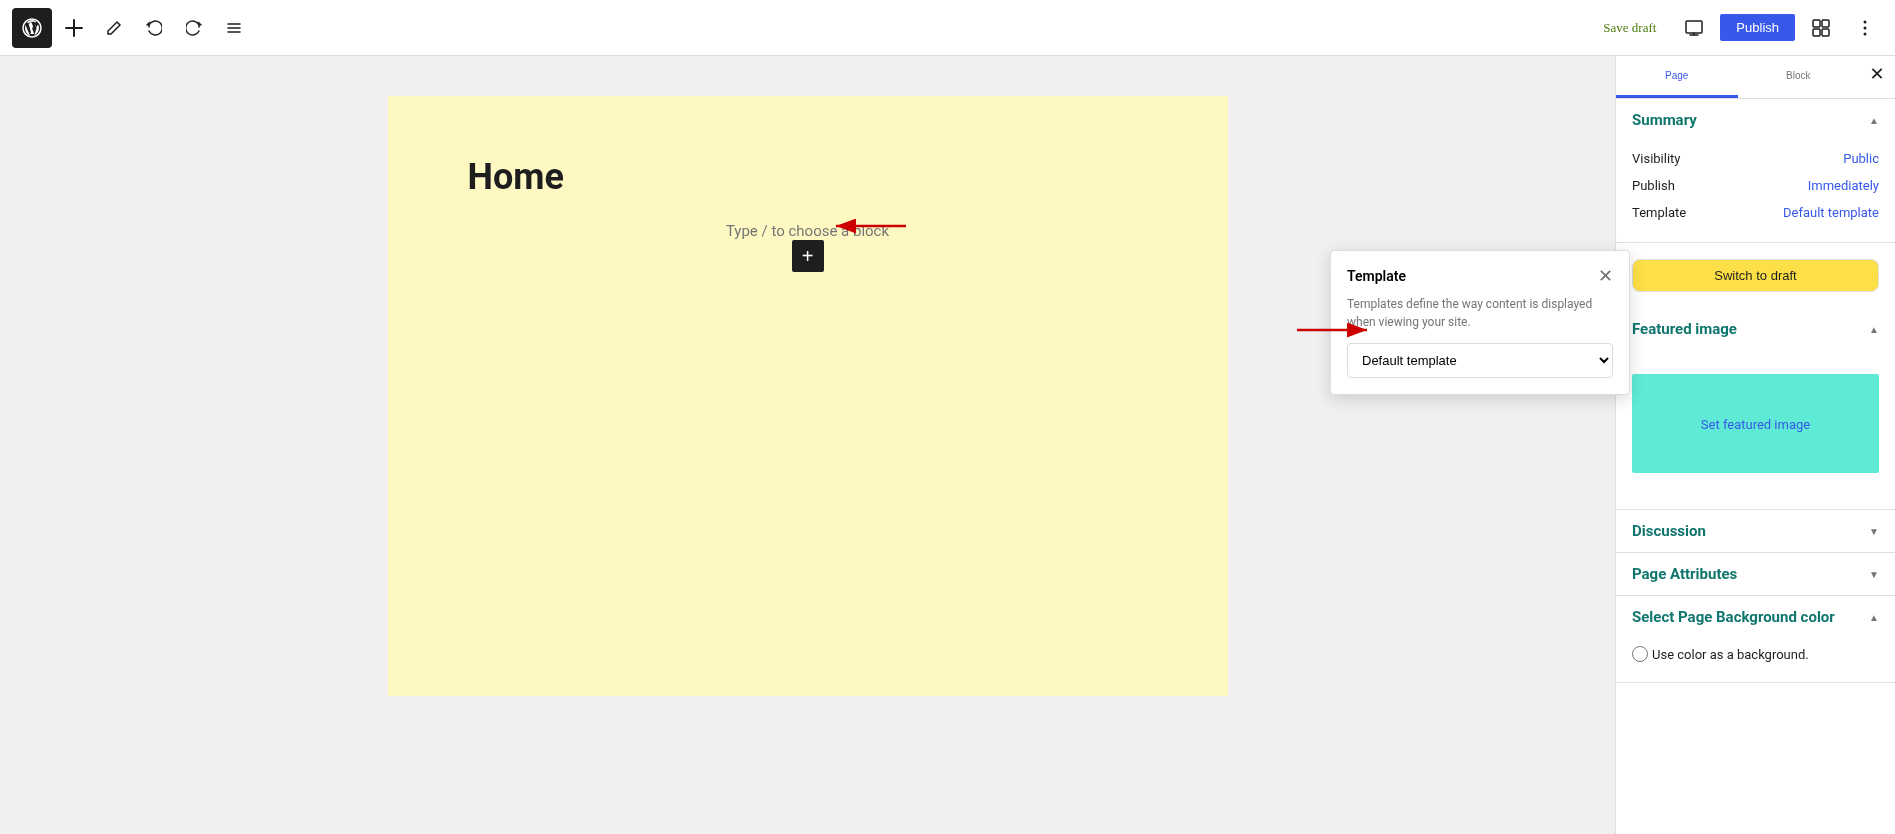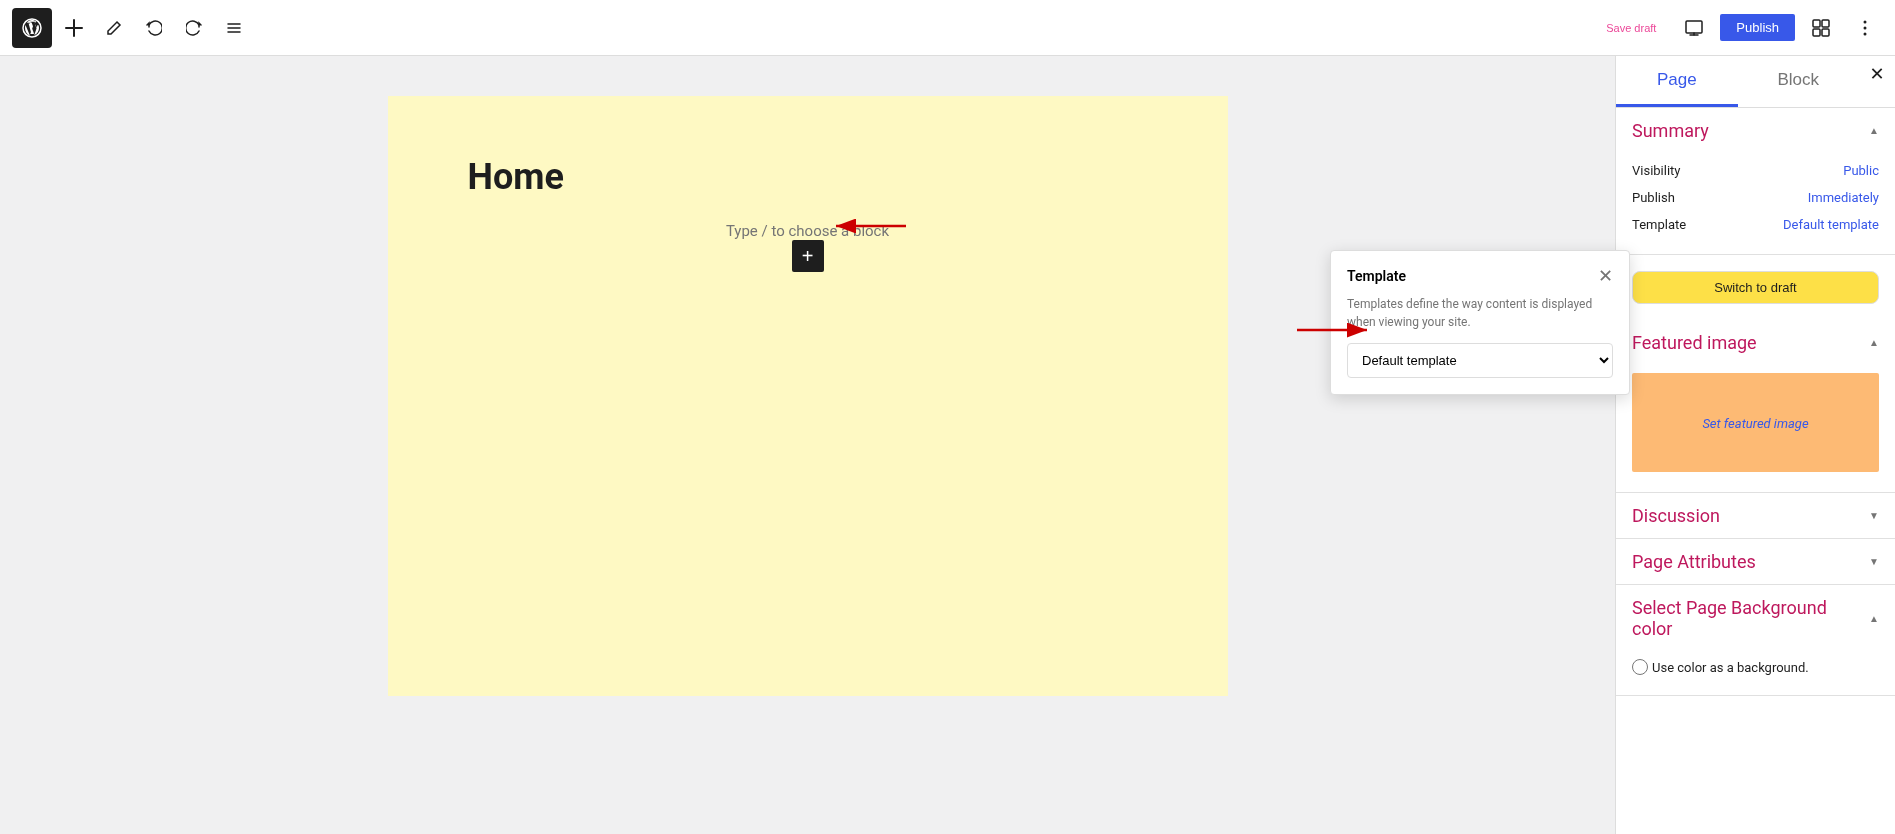--- a/index.html
+++ b/index.html
@@ -15,22 +15,22 @@
     .toolbar-btn {
       width: 36px; height: 36px; border: none; background: transparent; cursor: pointer;
       border-radius: 4px; display: flex; align-items: center; justify-content: center;
       font-size: 16px; color: #1e1e1e;
     }
     .wp-logo-btn {
       width: 40px; height: 40px; background: #1e1e1e; border-radius: 4px;
       display: flex; align-items: center; justify-content: center; cursor: pointer; border: none;
     }
     .save-draft-btn {
-      background: none; border: none; cursor: pointer; color: #ec4899;
-      font-size: 11px; padding: 6px 12px; border-radius: 2px;
+      background: none; border: none; cursor: pointer; color: #4d7c0f;
+      font-size: 13px; padding: 6px 12px; border-radius: 2px; font-family: Liberation Serif, serif;
     }
     .publish-btn {
       background: #3858e9; color: #fff; border: none; cursor: pointer;
       font-size: 13px; font-weight: 500; padding: 6px 16px; border-radius: 2px;
     }
     .settings-btn {
       width: 36px; height: 36px; border: none; background: transparent; cursor: pointer;
       border-radius: 4px; display: flex; align-items: center; justify-content: center; color: #1e1e1e;
     }
 
@@ -65,52 +65,52 @@
     
     .sidebar {
       width: 280px; background: #fff; border-left: 1px solid #ddd;
       display: flex; flex-direction: column; overflow-y: auto; flex-shrink: 0;
     }
     .sidebar-tabs {
       display: flex; border-bottom: 1px solid #ddd; position: relative;
     }
     .sidebar-tab {
       flex: 1; padding: 14px 4px; border: none; background: none; cursor: pointer;
-      font-size: 17px; font-weight: 500; color: #757575; border-bottom: 3px solid transparent;
+      font-size: 10px; font-weight: 500; color: #757575; border-bottom: 3px solid transparent;
     }
     .sidebar-tab.active { color: #3858e9; border-bottom-color: #3858e9; }
     .close-btn {
       width: 36px; height: 36px; border: none; background: none; cursor: pointer;
       display: flex; align-items: center; justify-content: center; color: #1e1e1e; font-size: 18px;
     }
 
     
     .panel-section { border-bottom: 1px solid #e0e0e0; }
     .panel-header {
       display: flex; align-items: center; justify-content: space-between;
       padding: 12px 16px; cursor: pointer;
     }
-    .panel-header-title { font-size: 18px; font-weight: 400; color: #be185d; }
+    .panel-header-title { font-size: 15px; font-weight: 700; color: #0f766e; }
     .panel-chevron { font-size: 10px; color: #757575; }
     .panel-body { padding: 4px 16px 16px; }
 
     .summary-row { display: flex; align-items: center; justify-content: space-between; padding: 6px 0; }
     .summary-label { font-size: 13px; color: #1e1e1e; }
     .summary-value { font-size: 13px; color: #3858e9; cursor: pointer; }
 
     
     .switch-draft-btn {
       width: 100%; padding: 8px; border: 1px solid #ddd; background: #fde047; cursor: pointer;
       font-size: 13px; color: #1e1e1e; border-radius: 8px; margin: 8px 0;
     }
 
     
     .featured-image-area {
-      background: #fdba74; border-radius: 2px; padding: 40px 16px;
-      text-align: center; cursor: pointer; margin: 4px 0; font-style: italic;
+      background: #5eead4; border-radius: 2px; padding: 40px 16px;
+      text-align: center; cursor: pointer; margin: 20px 0;
     }
     .featured-image-label { font-size: 13px; color: #3858e9; }
 
     
     .bg-color-row { display: flex; align-items: center; gap: 4px; padding: 4px 0; }
     .bg-radio { width: 16px; height: 16px; cursor: pointer; }
     .bg-radio-label { font-size: 13px; color: #1e1e1e; }
 
     
     .template-popup-overlay {

